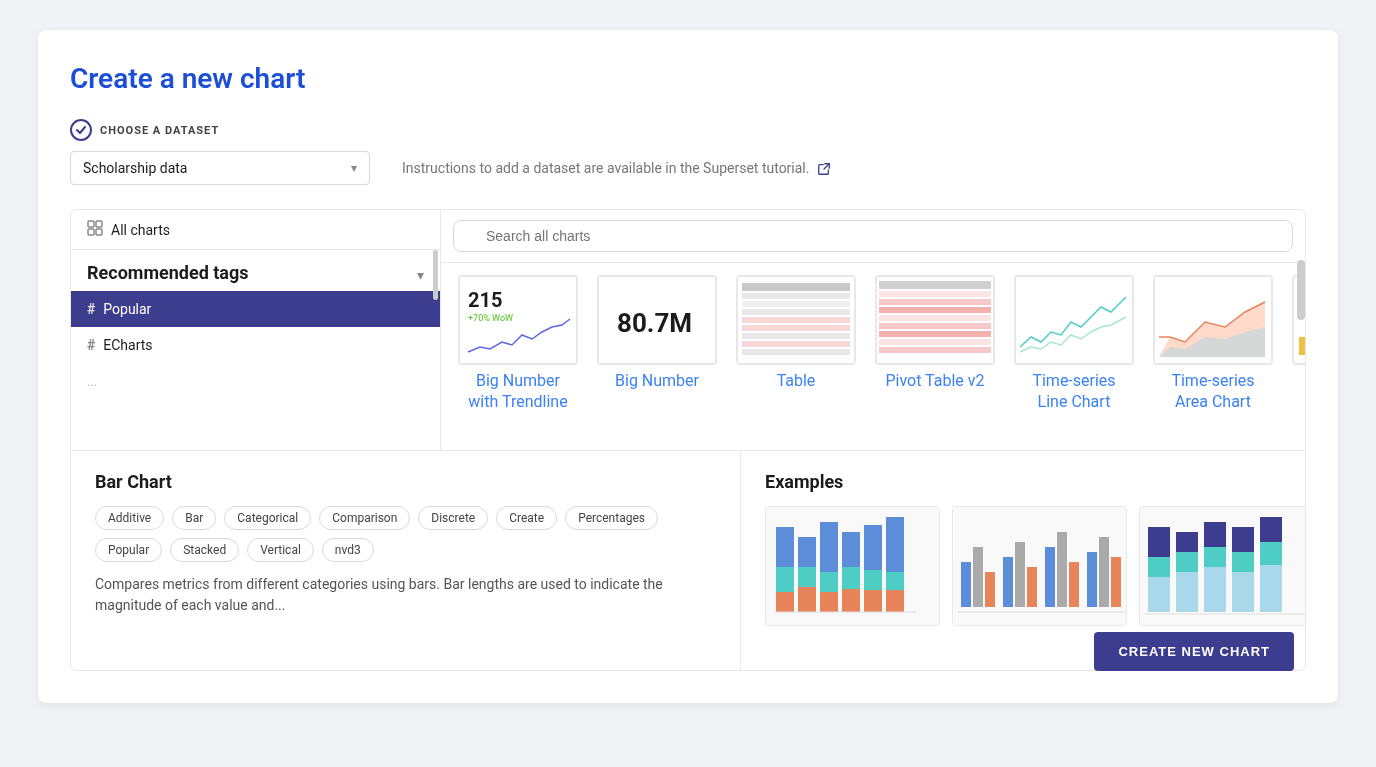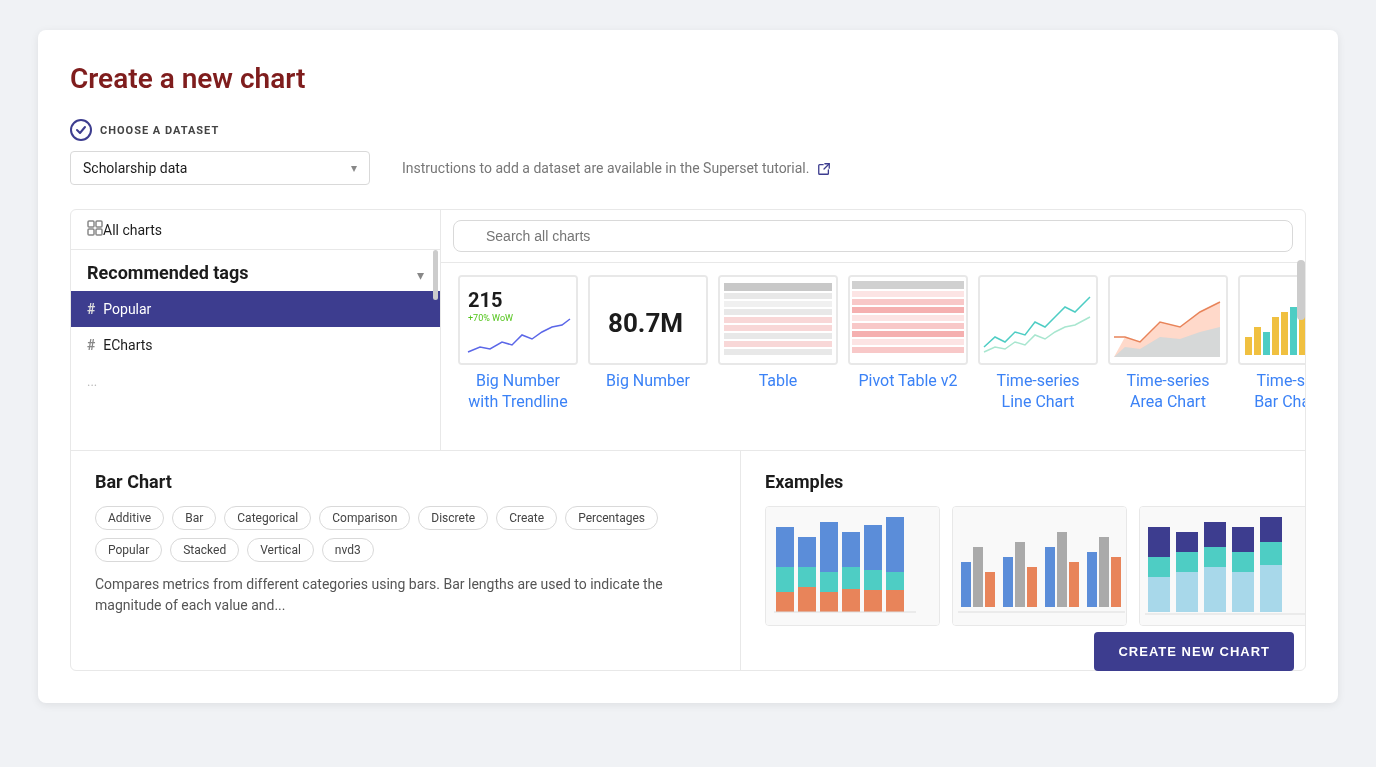--- a/index.html
+++ b/index.html
@@ -16,21 +16,21 @@
       background: #fff;
       border-radius: 8px;
       width: 1300px;
       padding: 32px 32px 32px 32px;
       box-shadow: 0 2px 8px rgba(0,0,0,0.08);
       position: relative;
     }
     .page-title {
       font-size: 28px;
       font-weight: 600;
-      color: #7f1d1d;
+      color: #1d4ed8;
       margin-bottom: 24px;
     }
     .step-row {
       display: flex;
       align-items: center;
       gap: 8px;
       margin-bottom: 10px;
     }
     .step-check {
       width: 22px;
@@ -106,20 +106,21 @@
       width: 370px;
       border-right: 1px solid #e8e8e8;
       display: flex;
       flex-direction: column;
       overflow: hidden;
       flex-shrink: 0;
     }
     .sidebar-all-charts {
       display: flex;
       align-items: center;
+      gap: 8px;
       padding: 10px 16px;
       border-bottom: 1px solid #e8e8e8;
       font-size: 14px;
       color: #1c1c1c;
       cursor: pointer;
     }
     .sidebar-all-charts-icon {
       color: #888;
       font-size: 14px;
     }
@@ -205,21 +206,21 @@
     .search-icon-pos {
       position: absolute;
       left: 10px;
       top: 50%;
       transform: translateY(-50%);
       color: #aaa;
       font-size: 14px;
     }
     .chart-thumbnails {
       display: flex;
-      gap: 0;
+      gap: 9px;
       overflow-x: hidden;
       padding: 12px 12px;
       flex: 1;
       align-items: flex-start;
     }
     .chart-thumb {
       display: flex;
       flex-direction: column;
       align-items: center;
       gap: 6px;

